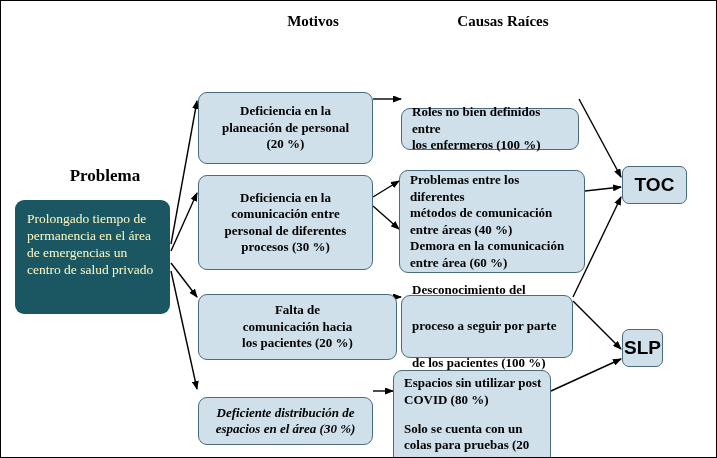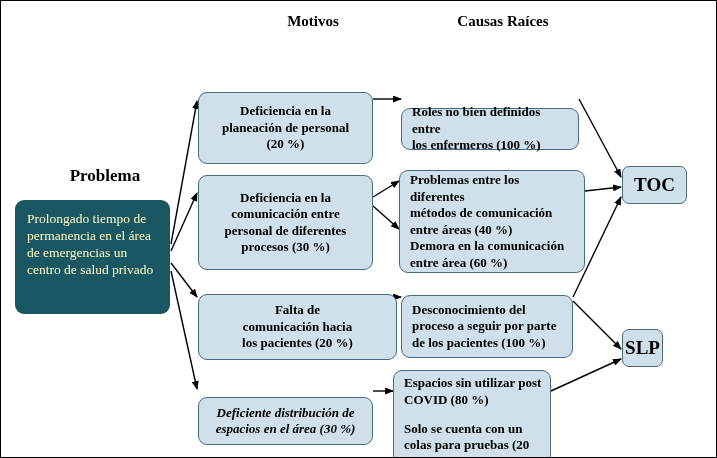--- a/index.html
+++ b/index.html
@@ -96,21 +96,21 @@
   }
   .terminal {
     position: absolute;
     background: #cfe0ea;
     border: 1px solid #4a6b7c;
     border-radius: 7px;
     box-sizing: border-box;
     display: flex;
     align-items: center;
     justify-content: center;
-    font-family: Liberation Serif, serif;
+    font-family: Liberation Sans, sans-serif;
     font-weight: bold;
     font-size: 19px;
     color: #000000;
   }
 </style>
 </head>
 <body>
 
 <div id="canvas">
 
@@ -187,21 +187,21 @@
 
   <div class="node left-align" style="left:398px; top:140px; width:186px; height:103px;">
     <span class="line">Problemas entre los diferentes</span>
     <span class="line">métodos de comunicación</span>
     <span class="line">entre áreas (40 %)</span>
     <span class="para-gap"></span>
     <span class="line">Demora en la comunicación</span>
     <span class="line">entre área (60 %)</span>
   </div>
 
-  <div class="node left-align" style="left:400px; top:265px; width:172px; height:63px;">
+  <div class="node left-align" style="left:400px; top:265px; width:172px; height:63px;gap:20px;">
     <span class="line">Desconocimiento del</span>
     <span class="line">proceso a seguir por parte</span>
     <span class="line">de los pacientes (100 %)</span>
   </div>
 
   <div class="node left-align" style="left:392px; top:340px; width:158px; height:105px;">
     <span class="line">Espacios sin utilizar post</span>
     <span class="line">COVID (80 %)</span>
     <span class="para-gap"></span>
     <span class="line">Solo se cuenta con un</span>

